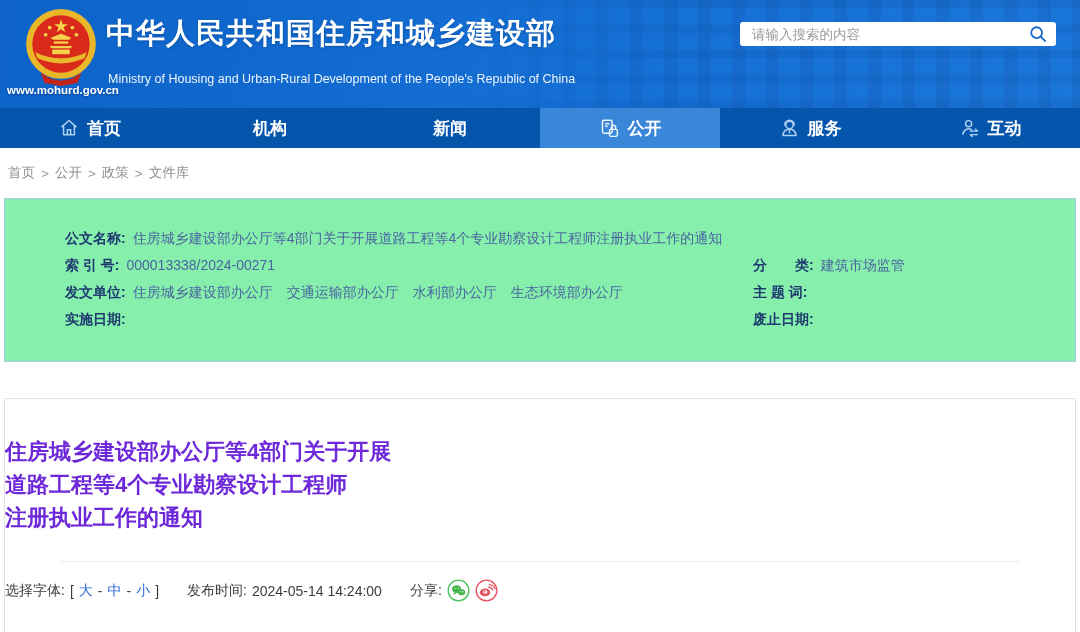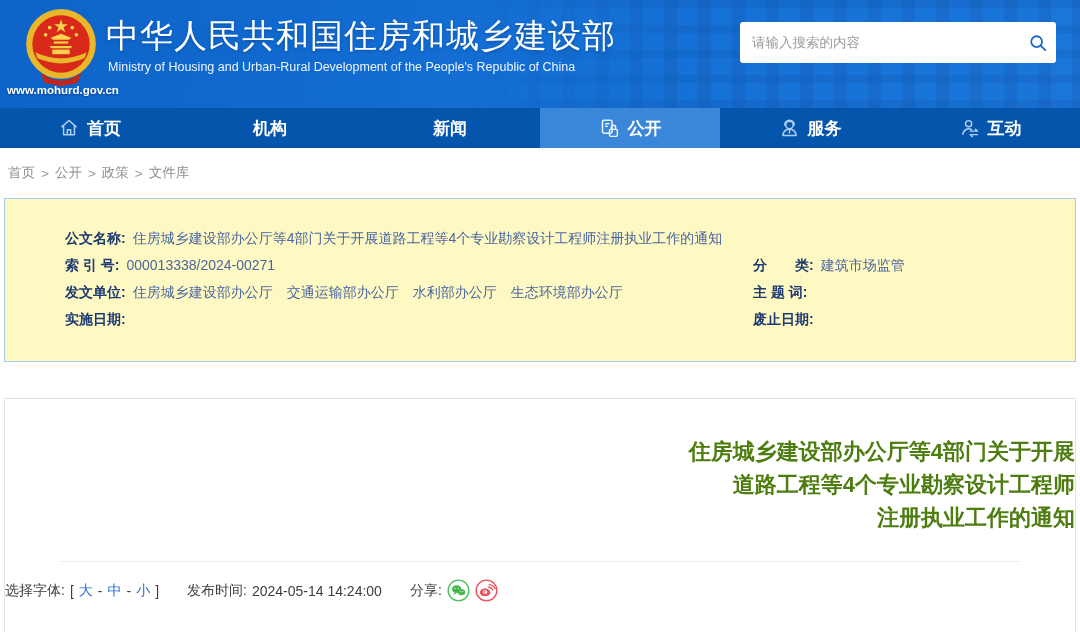--- a/index.html
+++ b/index.html
@@ -12,24 +12,24 @@
   .header-windows { position:absolute; right:0; top:0; width:620px; height:108px;
     background-image:
       repeating-linear-gradient(90deg, rgba(8,40,96,.22) 0 13px, transparent 13px 34px),
       repeating-linear-gradient(0deg, rgba(8,40,96,.20) 0 8px, transparent 8px 25px);
     opacity:.45;
     -webkit-mask-image:linear-gradient(90deg,transparent 0,#000 35%);
     mask-image:linear-gradient(90deg,transparent 0,#000 35%); }
   .emblem { position:absolute; left:20px; top:5px; width:82px; height:82px; }
   .site-url { position:absolute; left:4px; top:84px; width:118px; text-align:center;
     color:#fff; font-weight:bold; font-size:11.5px; text-shadow:0 1px 2px rgba(0,40,90,.5); }
-  .site-title-cn { position:absolute; left:106px; top:14px; color:#fff; font-size:33px;
-    font-weight:normal; letter-spacing:1px; text-shadow:0 1px 3px rgba(0,40,90,.35); }
-  .site-title-en { position:absolute; left:108px; top:60px; color:#eef5fd; font-size:12.5px; }
-  .search-box { position:absolute; right:24px; top:22px; width:316px; height:41px;
+  .site-title-cn { position:absolute; left:106px; top:14px; color:#fff; font-size:29px;
+    font-weight:bold; letter-spacing:1px; text-shadow:0 1px 3px rgba(0,40,90,.35); }
+  .site-title-en { position:absolute; left:108px; top:72px; color:#eef5fd; font-size:12.5px; }
+  .search-box { position:absolute; right:24px; top:22px; width:316px; height:24px;
     background:#fff; border-radius:3px; display:flex; align-items:flex-start; }
   .search-box input { flex:1; border:none; outline:none; height:100%; padding:0 12px;
     font-size:13.5px; color:#333; background:transparent;
     font-family:"Liberation Sans","DejaVu Sans",sans-serif; }
   .search-box input::placeholder { color:#9a9a9a; }
   .search-btn { width:36px; height:100%; border:none; background:transparent; cursor:pointer;
     display:flex; align-items:center; justify-content:center; }
 
   
   .nav { display:flex; width:1080px; height:40px; background:#0655ac; }
@@ -38,35 +38,35 @@
   .nav-item.active { background:#3a86d8; }
   .nav-icon { display:flex; align-items:center; }
 
   
   .breadcrumb { height:50px; display:flex; align-items:center; padding-left:8px;
     font-size:13.5px; color:#8f8f8f; gap:6px; background:#fff; }
   .breadcrumb .crumb { color:#8f8f8f; cursor:pointer; }
   .breadcrumb .sep { color:#9a9a9a; }
 
   
-  .meta-box { margin:0 4px; background:#fef9c3; border:1px solid #a9c9ea;
+  .meta-box { margin:0 4px; background:#86efac; border:1px solid #a9c9ea;
     padding:26px 10px 28px 60px; }
   .meta-grid { display:grid; grid-template-columns:1fr 312px; }
   .meta-row { line-height:27px; font-size:14px; white-space:nowrap; overflow:hidden; }
   .meta-row.full { grid-column:1 / 3; }
   .meta-label { font-weight:bold; color:#1e3a70; margin-right:7px; white-space:pre; }
   .meta-value { color:#4a65a0; white-space:pre; }
 
   .gap-strip { height:36px; background:#fff; }
 
   
   .article-box { margin:0 4px; background:#fff; border:1px solid #e2e2e2;
     height:240px; padding-top:36px; }
-  .article-title { text-align:right; font-size:22px; line-height:33px; font-weight:bold;
-    color:#4d7c0f; }
+  .article-title { text-align:left; font-size:22px; line-height:33px; font-weight:bold;
+    color:#6d28d9; }
   .article-divider { border-top:1px solid #ededed; margin:27px 55px 0; }
   .article-info { margin-top:17px; display:flex; justify-content:flex-start; align-items:center;
     gap:28px; font-size:14px; color:#3d3d3d; }
   .info-group { display:flex; align-items:center; gap:5px; }
   .font-size-link { color:#2e6cd8; cursor:pointer; }
   .font-bracket, .font-sep { color:#3d3d3d; }
   .share-btn { width:23px; height:23px; border:none; background:transparent; padding:0;
     cursor:pointer; display:flex; align-items:center; }
 </style>
 </head>

